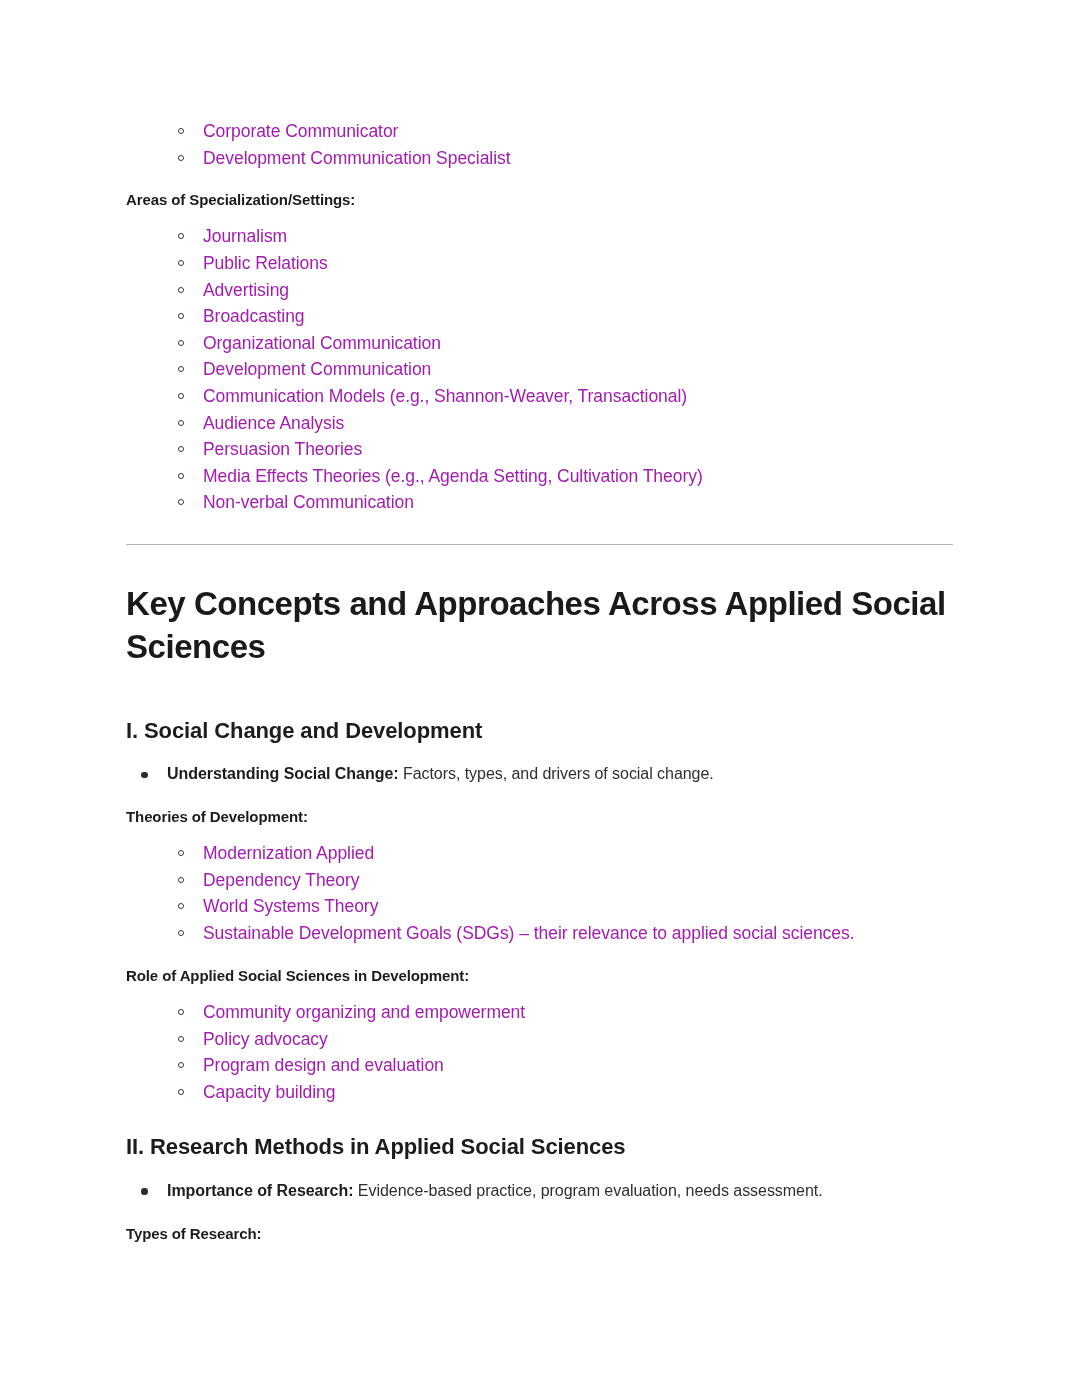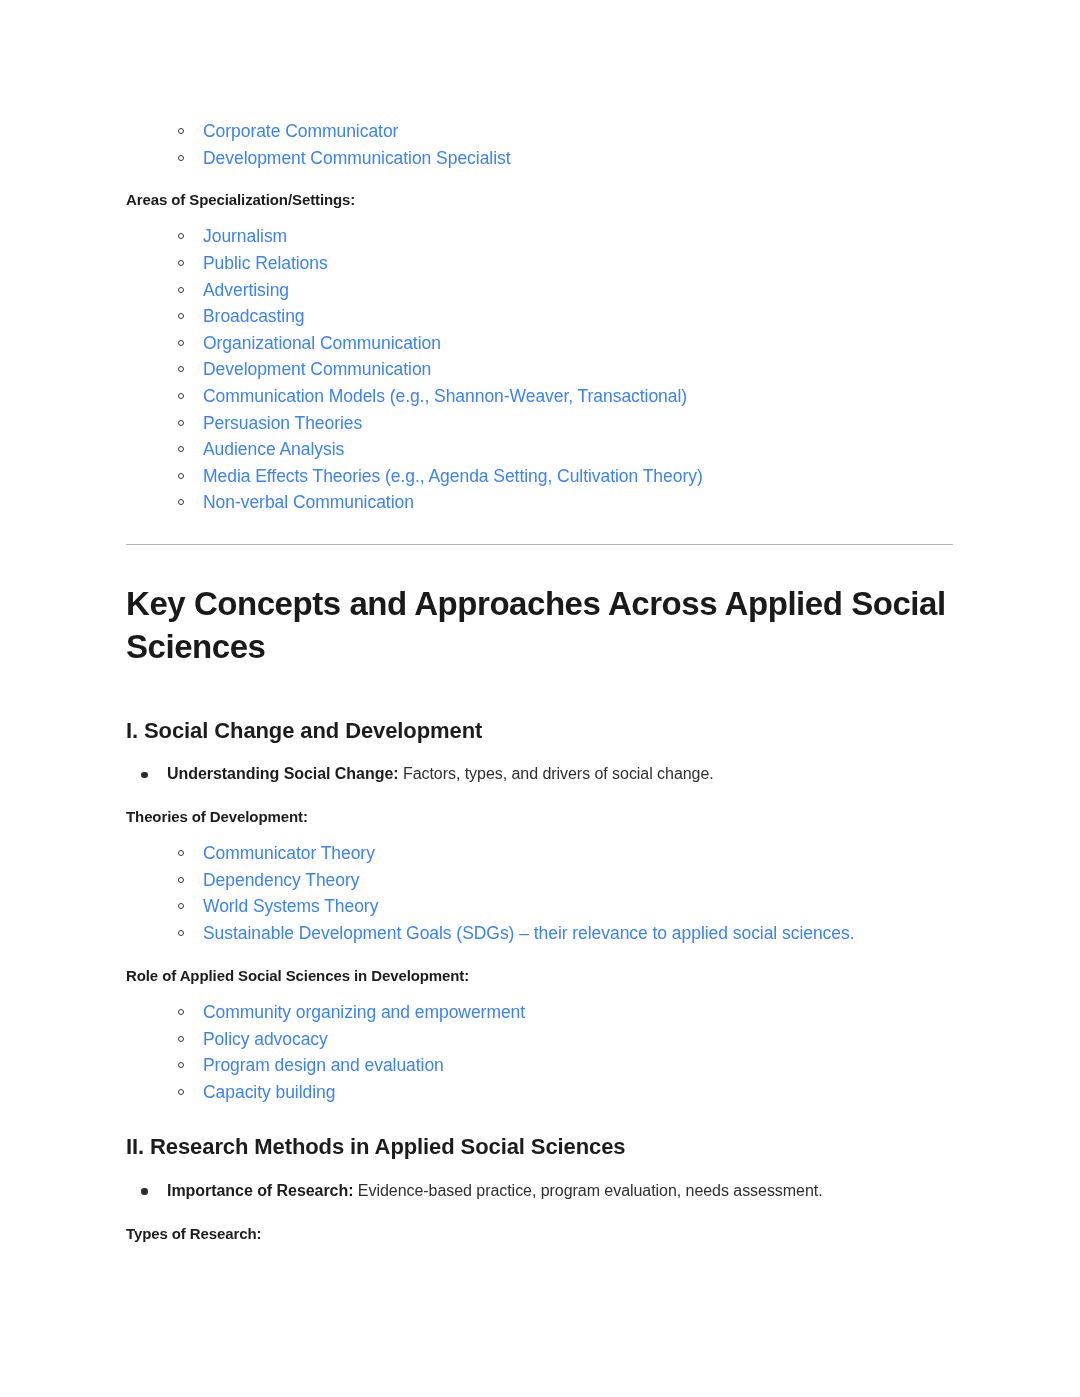--- a/index.html
+++ b/index.html
@@ -65,21 +65,21 @@
   
   ul.circle-list {
     list-style: none;
     margin: 0;
     padding: 0;
   }
   ul.circle-list > li {
     position: relative;
     padding-left: 77px;
     font-size: 17.5px;
-    color: #3b82f6;
+    color: #a21caf;
     line-height: 26.6px;
     letter-spacing: -0.05px;
   }
   ul.circle-list > li::before {
     content: "";
     position: absolute;
     left: 52px;
     top: 10px;
     width: 6px;
     height: 6px;
@@ -138,22 +138,22 @@
       <li><span>Public Relations</span></li>
       <li><span>Advertising</span></li>
       <li><span>Broadcasting</span></li>
       <li><span>Organizational Communication</span></li>
       <li><span>Development Communication</span></li>
     </ul>
 
 
     <ul class="circle-list">
       <li><span>Communication Models (e.g., Shannon-Weaver, Transactional)</span></li>
+      <li><span>Audience Analysis</span></li>
       <li><span>Persuasion Theories</span></li>
-      <li><span>Audience Analysis</span></li>
       <li><span>Media Effects Theories (e.g., Agenda Setting, Cultivation Theory)</span></li>
       <li><span>Non-verbal Communication</span></li>
     </ul>
 
     <div class="gap-divider-top"></div>
     <hr class="divider">
 
     <h1 class="section-title">Key Concepts and Approaches Across Applied Social Sciences</h1>
 
     <div class="gap-xl"></div>
@@ -162,21 +162,21 @@
 
     <div class="gap-md"></div>
 
     <ul class="disc-list">
       <li><span class="lead">Understanding Social Change:</span><span> Factors, types, and drivers of social change.</span></li>
     </ul>
 
     <h3 class="sub-head">Theories of Development:</h3>
 
     <ul class="circle-list">
-      <li><span>Communicator Theory</span></li>
+      <li><span>Modernization Applied</span></li>
       <li><span>Dependency Theory</span></li>
       <li><span>World Systems Theory</span></li>
       <li><span>Sustainable Development Goals (SDGs) – their relevance to applied social sciences.</span></li>
     </ul>
 
     <h3 class="sub-head">Role of Applied Social Sciences in Development:</h3>
 
     <ul class="circle-list">
       <li><span>Community organizing and empowerment</span></li>
       <li><span>Policy advocacy</span></li>

